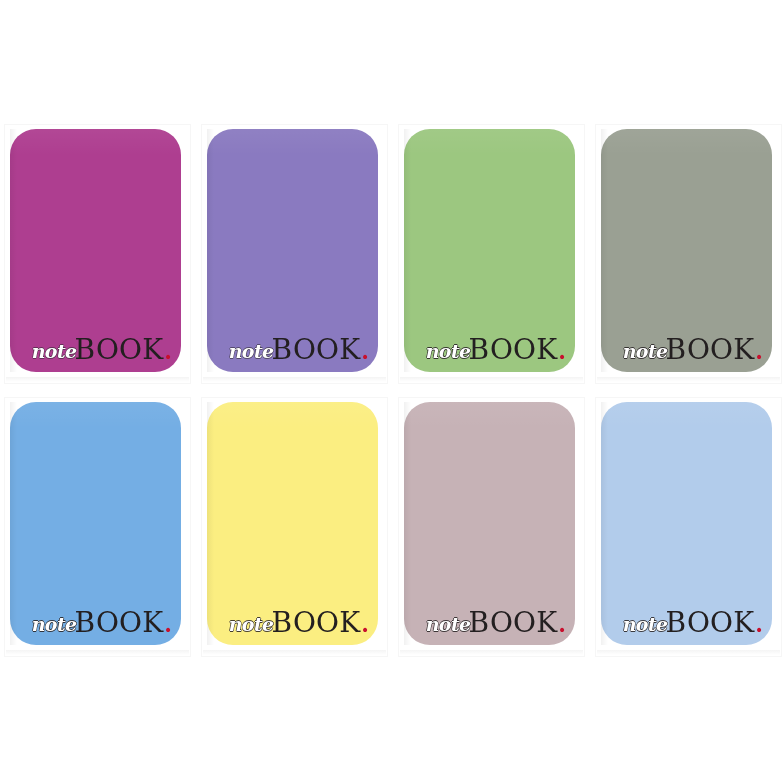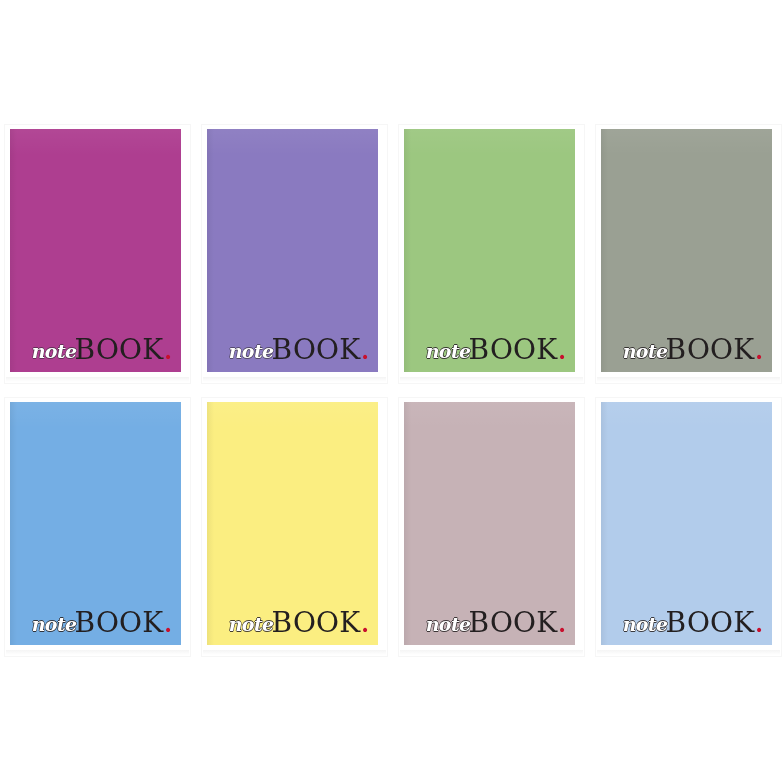--- a/index.html
+++ b/index.html
@@ -48,20 +48,21 @@
   }
 
   
   .cover {
     position: absolute;
     left: 5px;
     top: 4px;
     right: 9px;
     bottom: 11px;
     background: #cccccc;
+    border-radius: 26px;
   }
 
   .cover-inner {
     position: absolute;
     left: 0;
     top: 0;
     right: 0;
     bottom: 0;
     overflow: hidden;
   }

